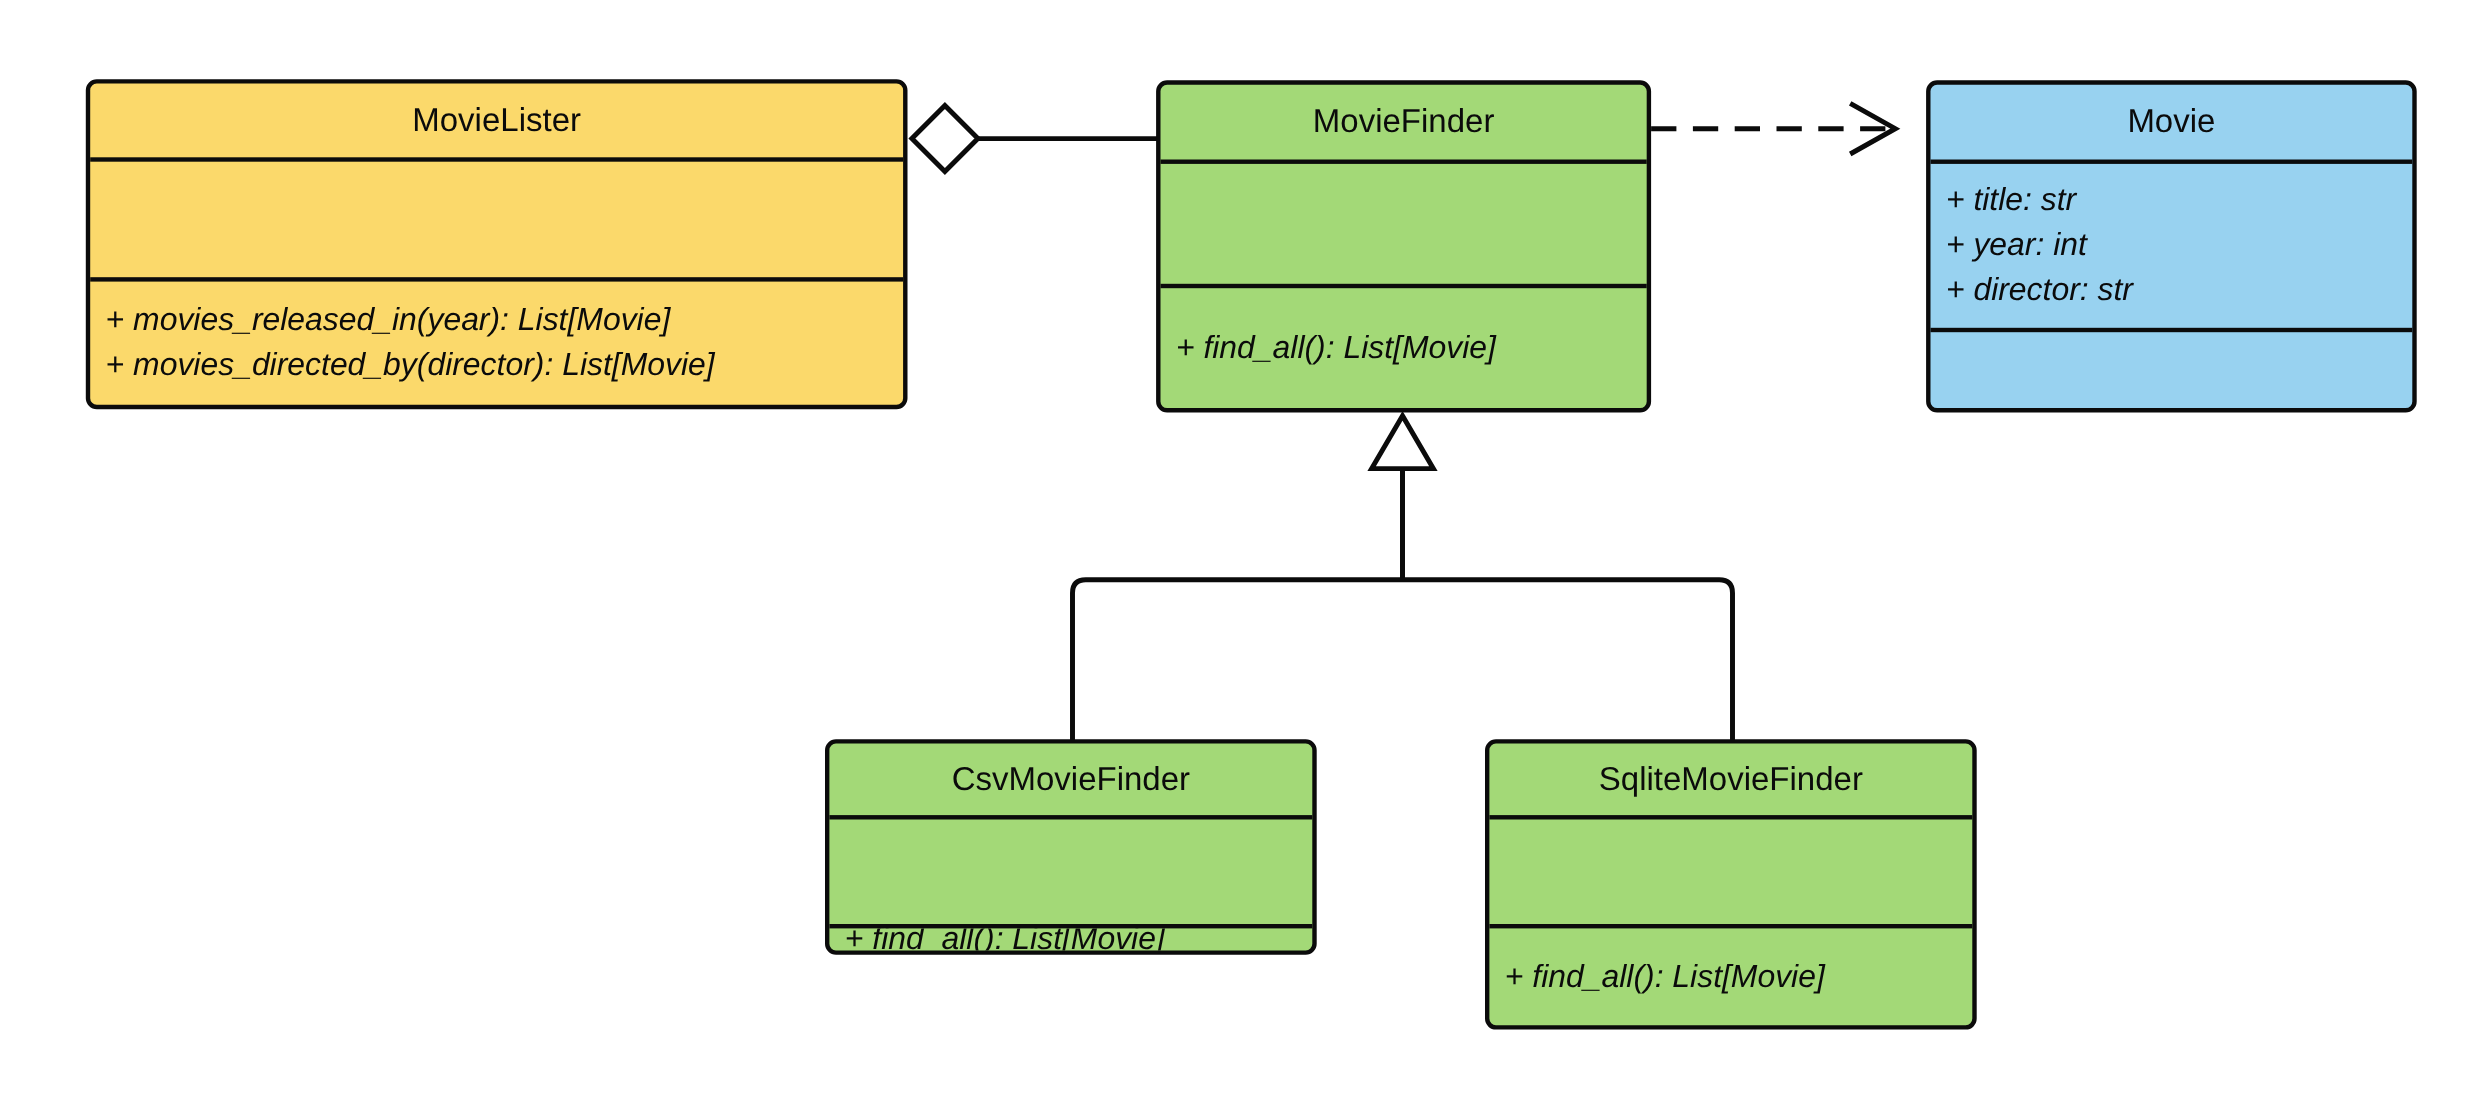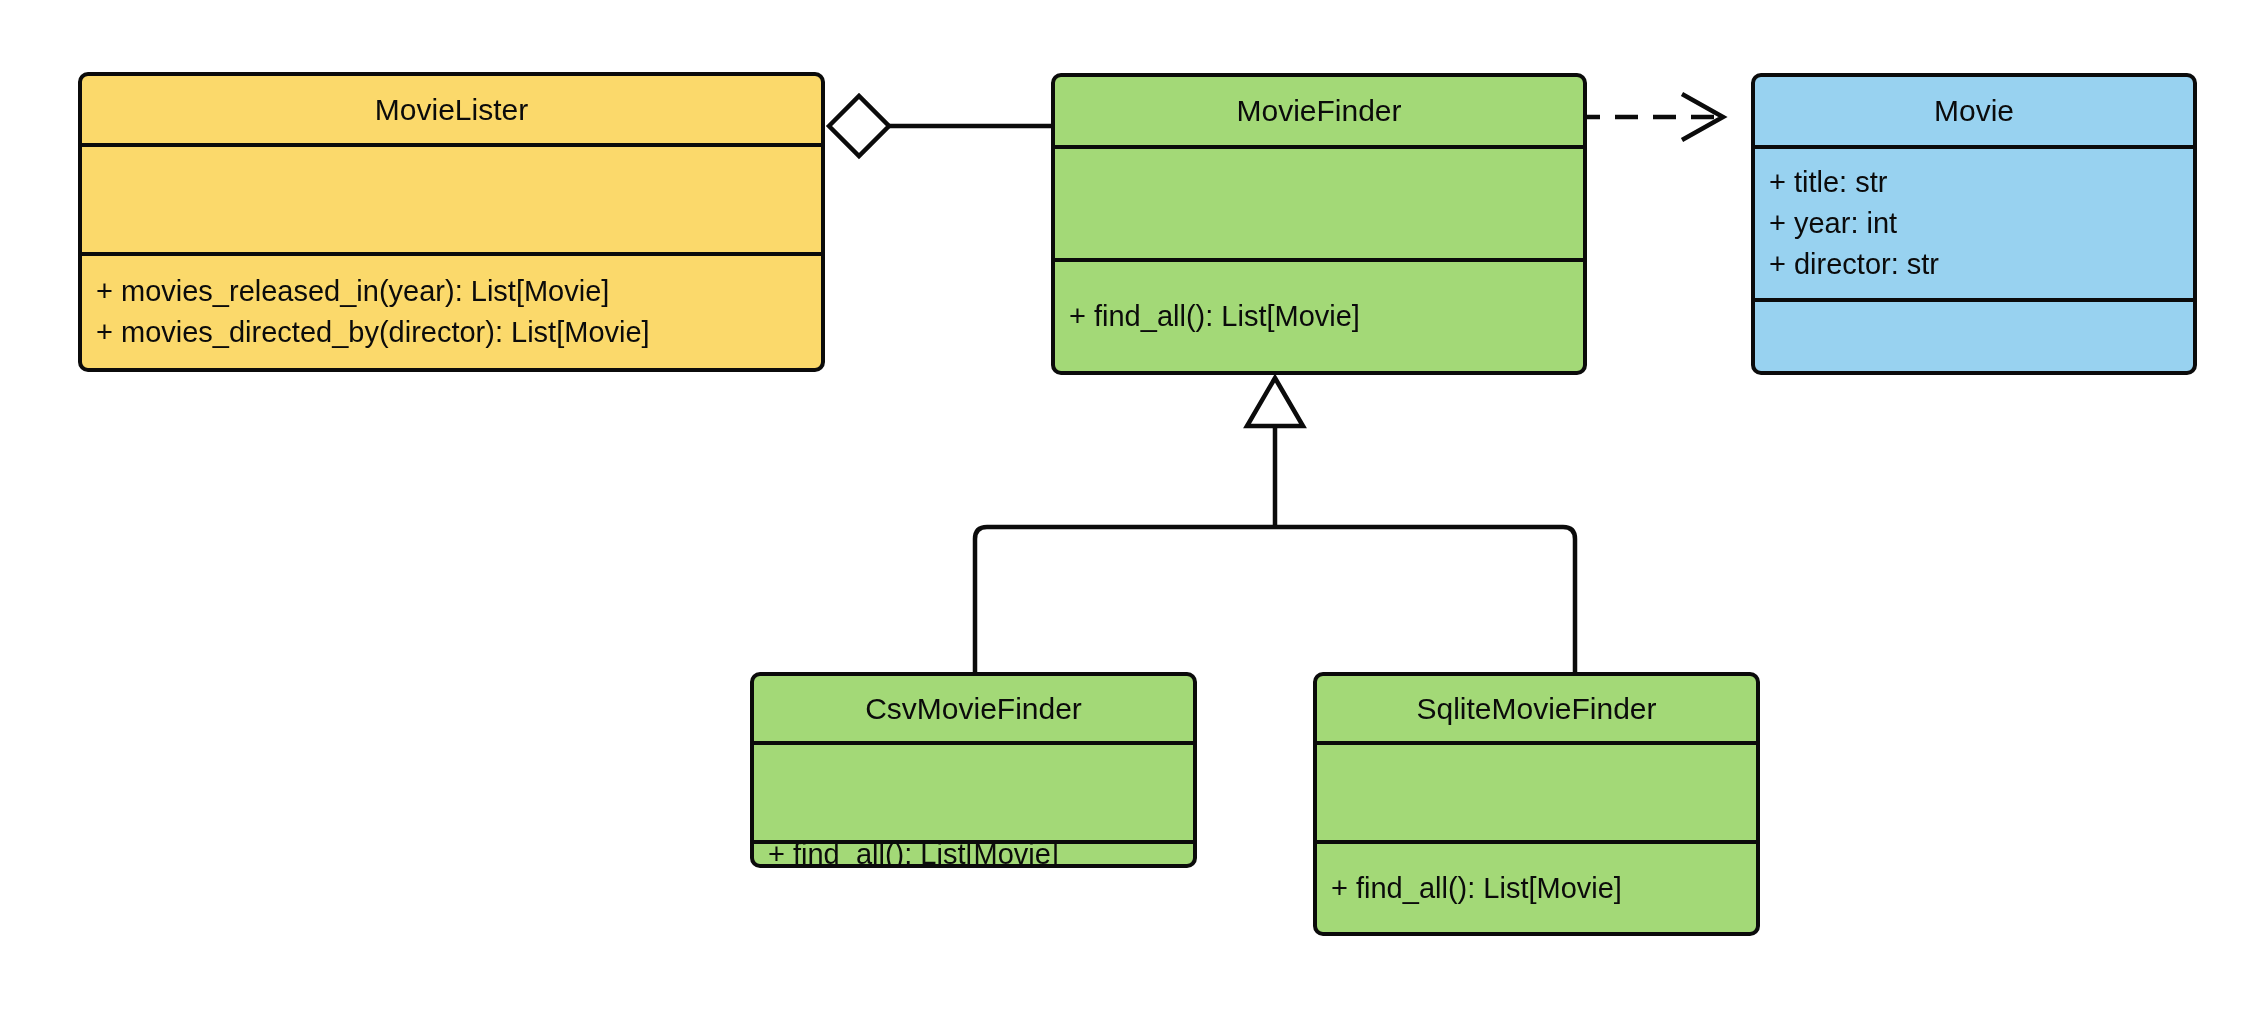--- a/index.html
+++ b/index.html
@@ -48,20 +48,21 @@
   }
   .compartment.title {
     align-items: center;
     font-size: 30px;
   }
   .compartment.attrs,
   .compartment.methods {
     border-top: 4px solid #0b0b0b;
     padding-left: 14px;
     padding-right: 6px;
+    font-style: italic;
   }
   .member {
     font-size: 29px;
     line-height: 41px;
     white-space: nowrap;
   }
 </style>
 </head>
 <body>
 
@@ -82,21 +83,21 @@
 
   <div class="uml-class" style="left: 78px; top: 72px; width: 747px; height: 300px; grid-template-rows: 67px 109px 1fr; background-color: rgb(251, 217, 107);">
     <div class="compartment title">MovieLister</div>
     <div class="compartment attrs"></div>
     <div class="compartment methods">
       <div class="member">+ movies_released_in(year): List[Movie]</div>
       <div class="member">+ movies_directed_by(director): List[Movie]</div>
     </div>
   </div>
 
-  <div class="uml-class" style="left: 1051px; top: 73px; width: 536px; height: 302px; grid-template-rows: 68px 113px 1fr; background-color: rgb(163, 217, 119);">
+  <div class="uml-class" style="left: 1051px; top: 73px; width: 450px; height: 302px; grid-template-rows: 68px 113px 1fr; background-color: rgb(163, 217, 119);">
     <div class="compartment title">MovieFinder</div>
     <div class="compartment attrs"></div>
     <div class="compartment methods">
       <div class="member">+ find_all(): List[Movie]</div>
     </div>
   </div>
 
   <div class="uml-class" style="left: 1727px; top: 73px; width: 446px; height: 302px; grid-template-rows: 68px 153px 1fr; background-color: rgb(152, 210, 240); margin-left: 24px;">
     <div class="compartment title">Movie</div>
     <div class="compartment attrs">
@@ -108,21 +109,21 @@
   </div>
 
   <div class="uml-class" style="left: 750px; top: 672px; width: 447px; height: 196px; grid-template-rows: 65px 99px 1fr; background-color: rgb(163, 217, 119);">
     <div class="compartment title">CsvMovieFinder</div>
     <div class="compartment attrs"></div>
     <div class="compartment methods">
       <div class="member">+ find_all(): List[Movie]</div>
     </div>
   </div>
 
-  <div class="uml-class" style="left: 1313px; top: 672px; width: 447px; height: 264px; grid-template-rows: 65px 99px 1fr; background-color: rgb(163, 217, 119);">
+  <div class="uml-class" style="left: 1350px; top: 672px; width: 447px; height: 264px; grid-template-rows: 65px 99px 1fr; background-color: rgb(163, 217, 119);">
     <div class="compartment title">SqliteMovieFinder</div>
     <div class="compartment attrs"></div>
     <div class="compartment methods">
       <div class="member">+ find_all(): List[Movie]</div>
     </div>
   </div>
 
 </div>
 
 </body></html>

